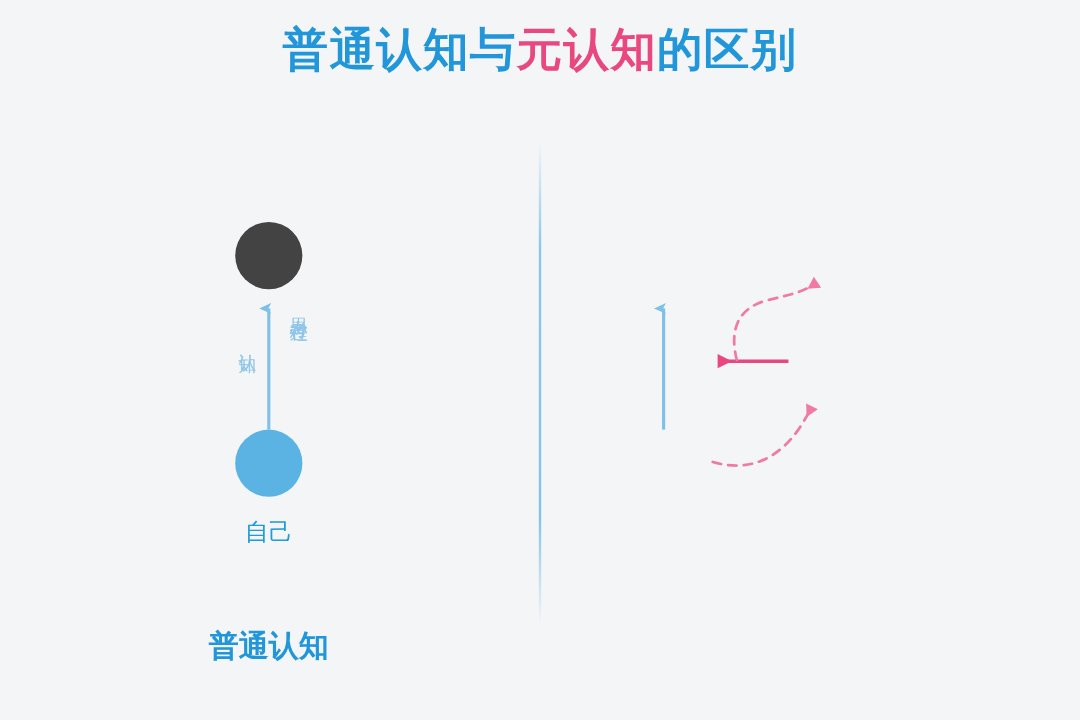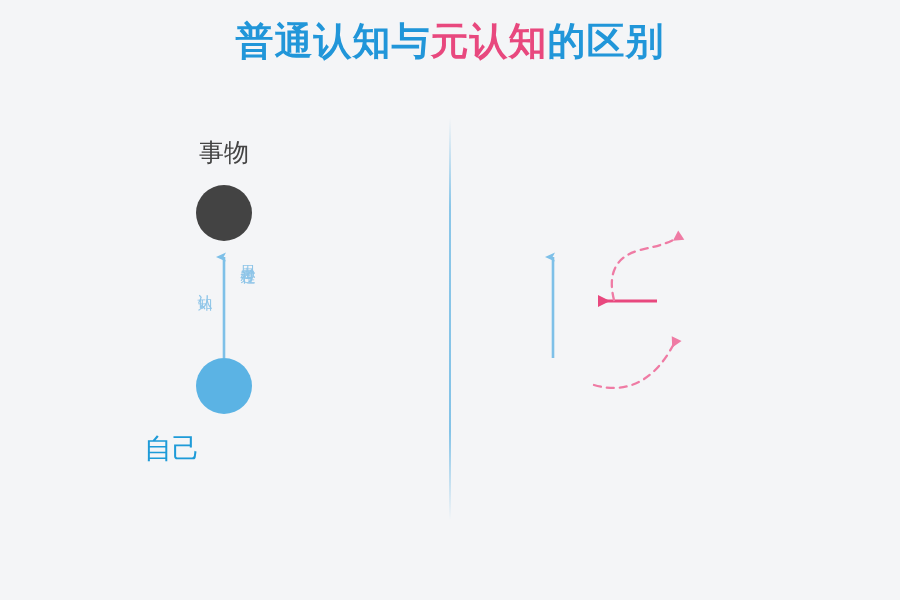--- a/index.html
+++ b/index.html
@@ -70,21 +70,22 @@
     position: absolute;
     width: 160px;
     text-align: center;
     font-size: 25px;
     color: #444444;
     white-space: nowrap;
   }
   .node-label-bottom {
     position: absolute;
     width: 160px;
-    font-size: 28px;
+    text-align: center;
+    font-size: 20px;
     color: #1e9bd8;
     white-space: nowrap;
   }
   .circle {
     position: absolute;
     border-radius: 50%;
   }
   .circle-dark { background: #434343; }
   .circle-blue { background: #5bb3e4; }
 
@@ -121,32 +122,32 @@
 <body>
 
 <div id="stage">
 
   <div class="title"><span class="t-blue">普通认知与</span><span class="t-pink">元认知</span><span class="t-blue">的区别</span></div>
 
 
   <div class="divider"></div>
 
   <div class="panel" id="panel-left">
-    <div class="node-label-top" style="left:144px; top:136px;">事物</div>
 
     <div class="circle circle-dark" style="left:196px; top:185px; width:56px; height:56px;"></div>
 
     <div class="vlabel" style="left:198px; top:282px;">认知</div>
 
     <div class="vlabel" style="left:241px; top:253px;">思考过程</div>
 
     <div class="circle circle-blue" style="left:196px; top:358px; width:56px; height:56px;"></div>
 
     <div class="node-label-bottom" style="left:144px; top:430px;">自己</div>
 
+    <div class="bottom-caption cap-blue" style="left:94px; top:522px;">普通认知</div>
   </div>
 
   <div class="panel" id="panel-right">
     
 
     
 
     
 
     

